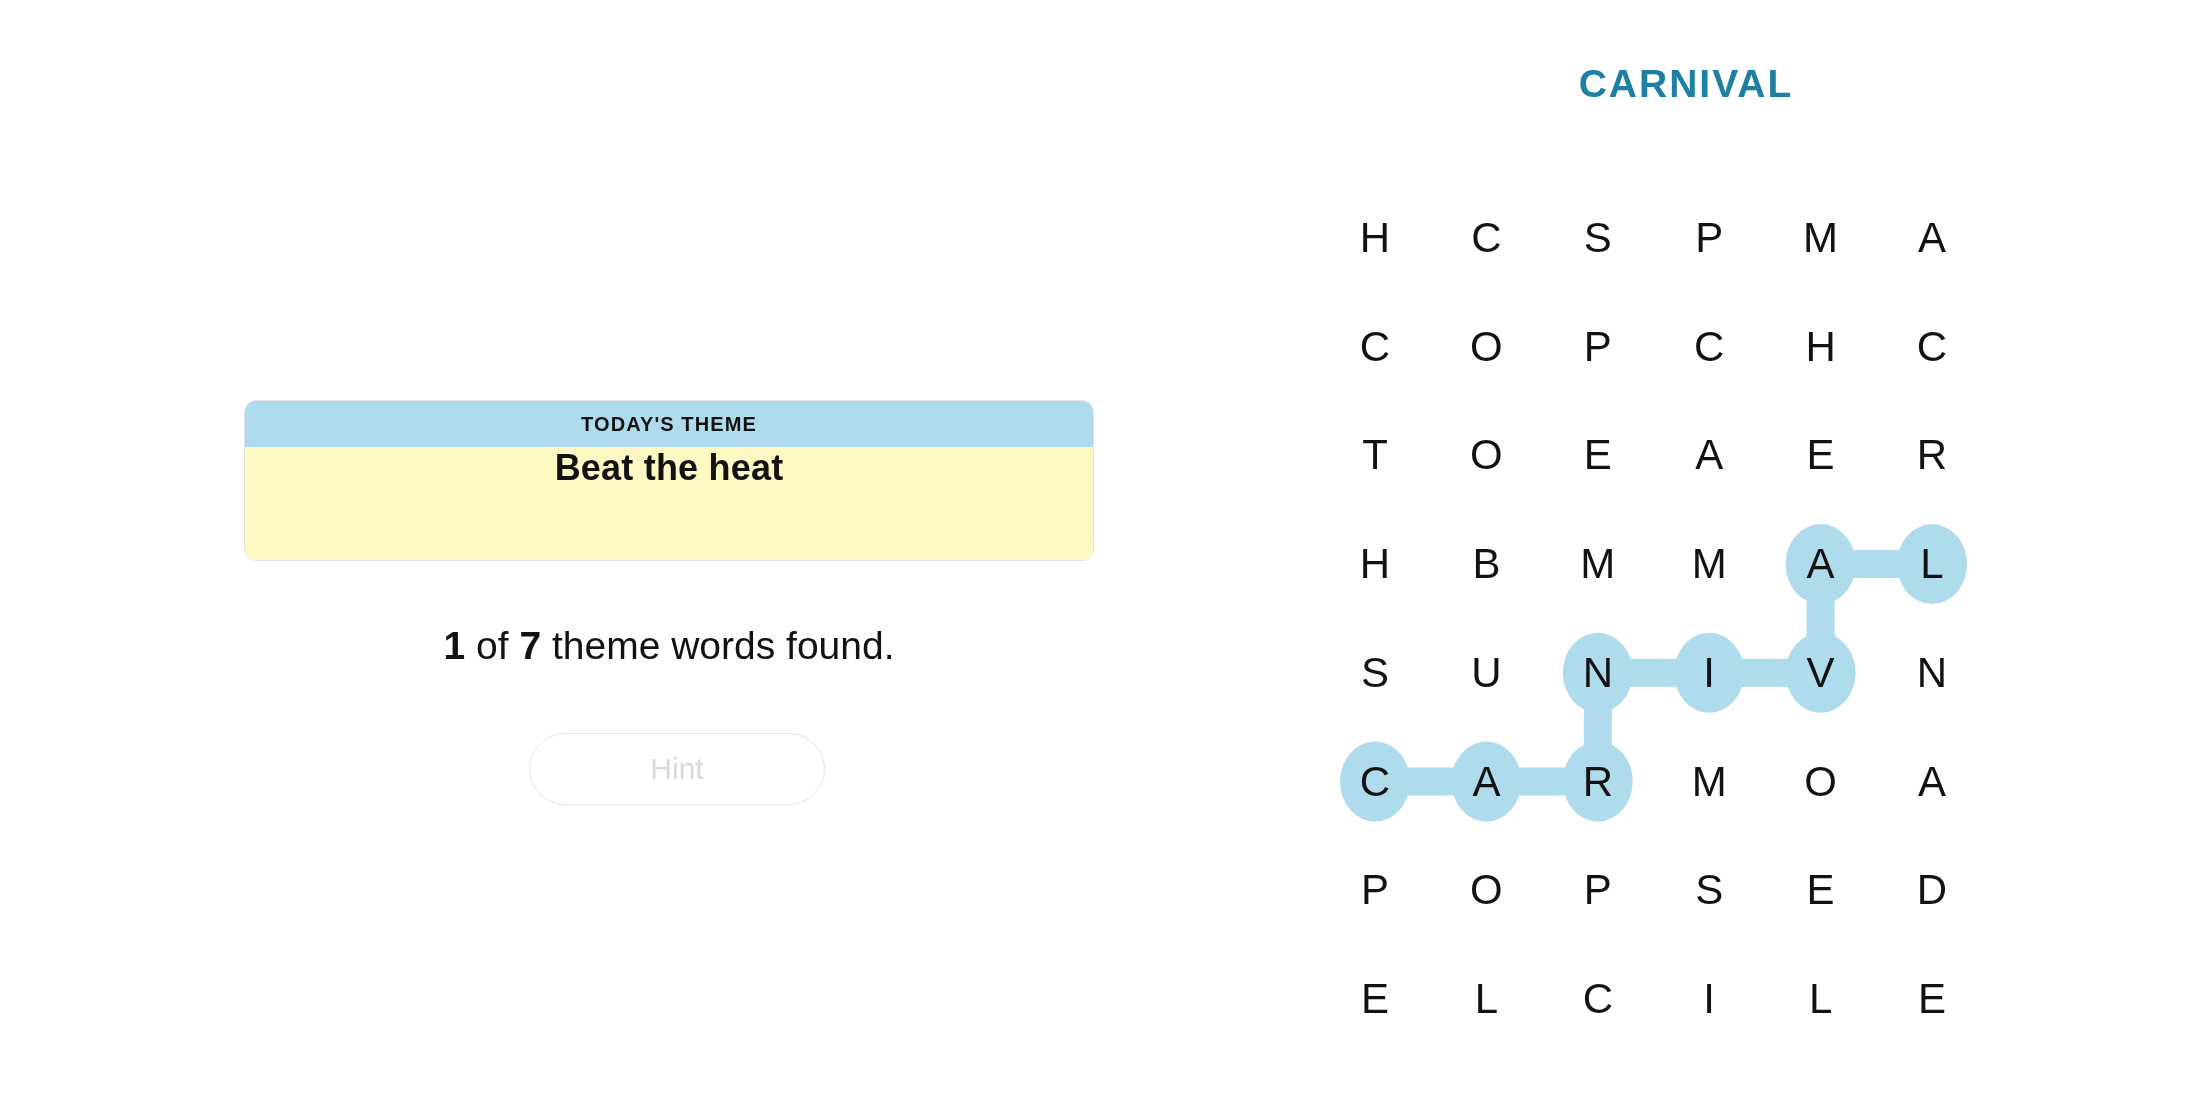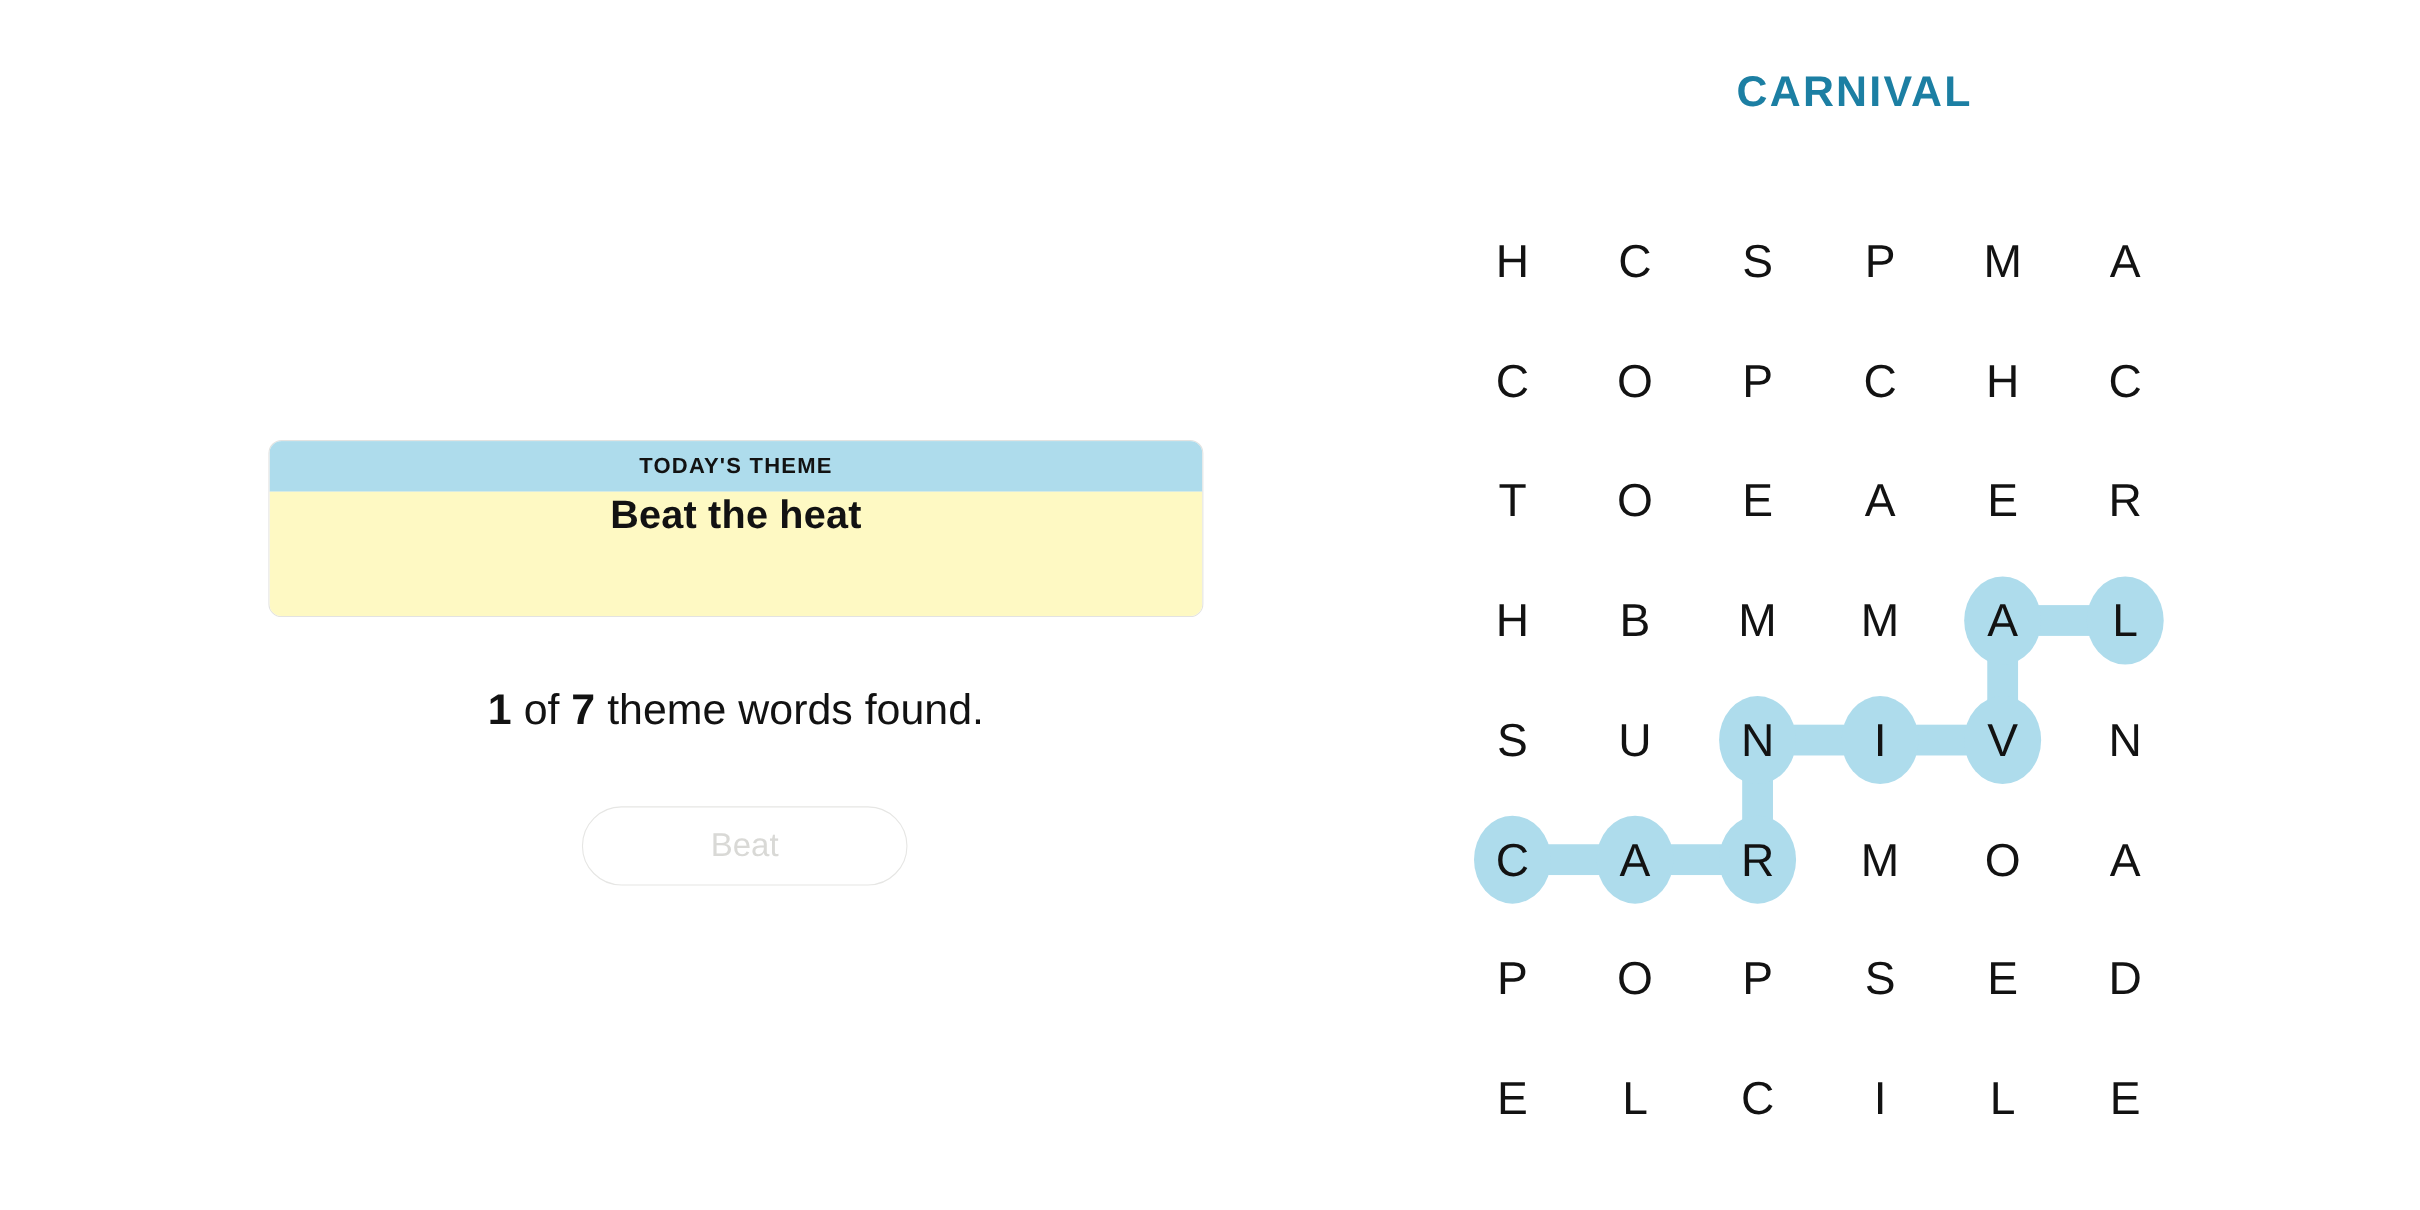--- a/index.html
+++ b/index.html
@@ -149,21 +149,21 @@
     <div id="theme-card-header">TODAY'S THEME</div>
     <div id="theme-card-body">
       <span class="theme-text">Beat the heat</span>
     </div>
   </div>
 
   <div id="progress-line">
     <span class="num">1</span><span> of </span><span class="num">7</span><span> theme words found.</span>
   </div>
 
-  <button id="hint-button">Beat</button>
+  <button id="hint-button">Hint</button>
 </div>
 
 <div id="board-panel">
 
   <div id="board-title">CARNIVAL</div>
 
   <div id="grid-wrap">
     <svg id="highlight-layer" width="870" height="1100" viewBox="0 0 870 1100">
         <rect x="45" y="767.5" width="111.4" height="28" fill="#aedcec"></rect>
         <rect x="156.4" y="767.5" width="111.4" height="28" fill="#aedcec"></rect>

